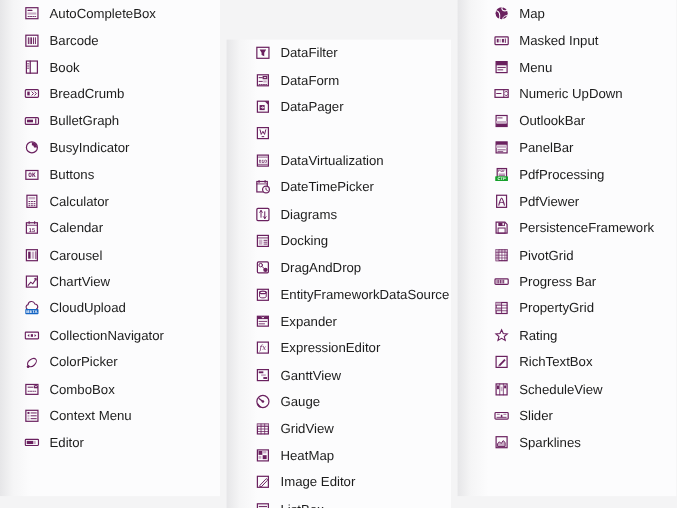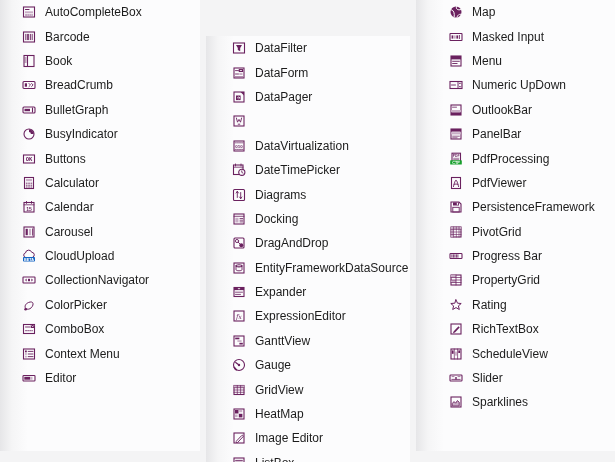--- a/index.html
+++ b/index.html
@@ -117,20 +117,30 @@
             <rect x="3.6" y="3.8" width="2.2" height="6.4" fill="#6a215f" stroke="none"></rect>
             <rect x="6.9" y="3.8" width="2.2" height="6.4" fill="#c9aec6" stroke="none"></rect>
             <path d="M10.6 3.8v6.4" stroke-width="0.9"></path>
           </svg>
         </span>
         <span class="label">Carousel</span>
       </div>
       <div class="row">
         <span class="icon">
           <svg width="14" height="14" viewBox="0 0 14 14" fill="none" stroke="#6a215f" stroke-width="1.1" stroke-linecap="round">
+            <rect x="2" y="2" width="10" height="10"></rect>
+            <path d="M3.5 10.5L6 7.5l1.8 1.5 2.7-4" stroke-width="1"></path>
+            <path d="M9.2 4.6l1.6-.8.1 1.8" stroke-width="0.9"></path>
+          </svg>
+        </span>
+        <span class="label">ChartView</span>
+      </div>
+      <div class="row">
+        <span class="icon">
+          <svg width="14" height="14" viewBox="0 0 14 14" fill="none" stroke="#6a215f" stroke-width="1.1" stroke-linecap="round">
             <path d="M3.2 8.3a2.3 2.3 0 0 1 .3-4.4 3.2 3.2 0 0 1 6.2-.6 2.6 2.6 0 0 1 1 5" stroke-width="1"></path>
             <rect x="1" y="8" width="12" height="4.6" rx="0.8" fill="#1565c4" stroke="none"></rect>
             <text x="7" y="11.6" text-anchor="middle" font-size="3.8" font-weight="bold" fill="#fff" stroke="none">BETA</text>
           </svg>
         </span>
         <span class="label">CloudUpload</span>
       </div>
       <div class="row">
         <span class="icon">
           <svg width="14" height="14" viewBox="0 0 14 14" fill="none" stroke="#6a215f" stroke-width="1.1" stroke-linecap="round">

